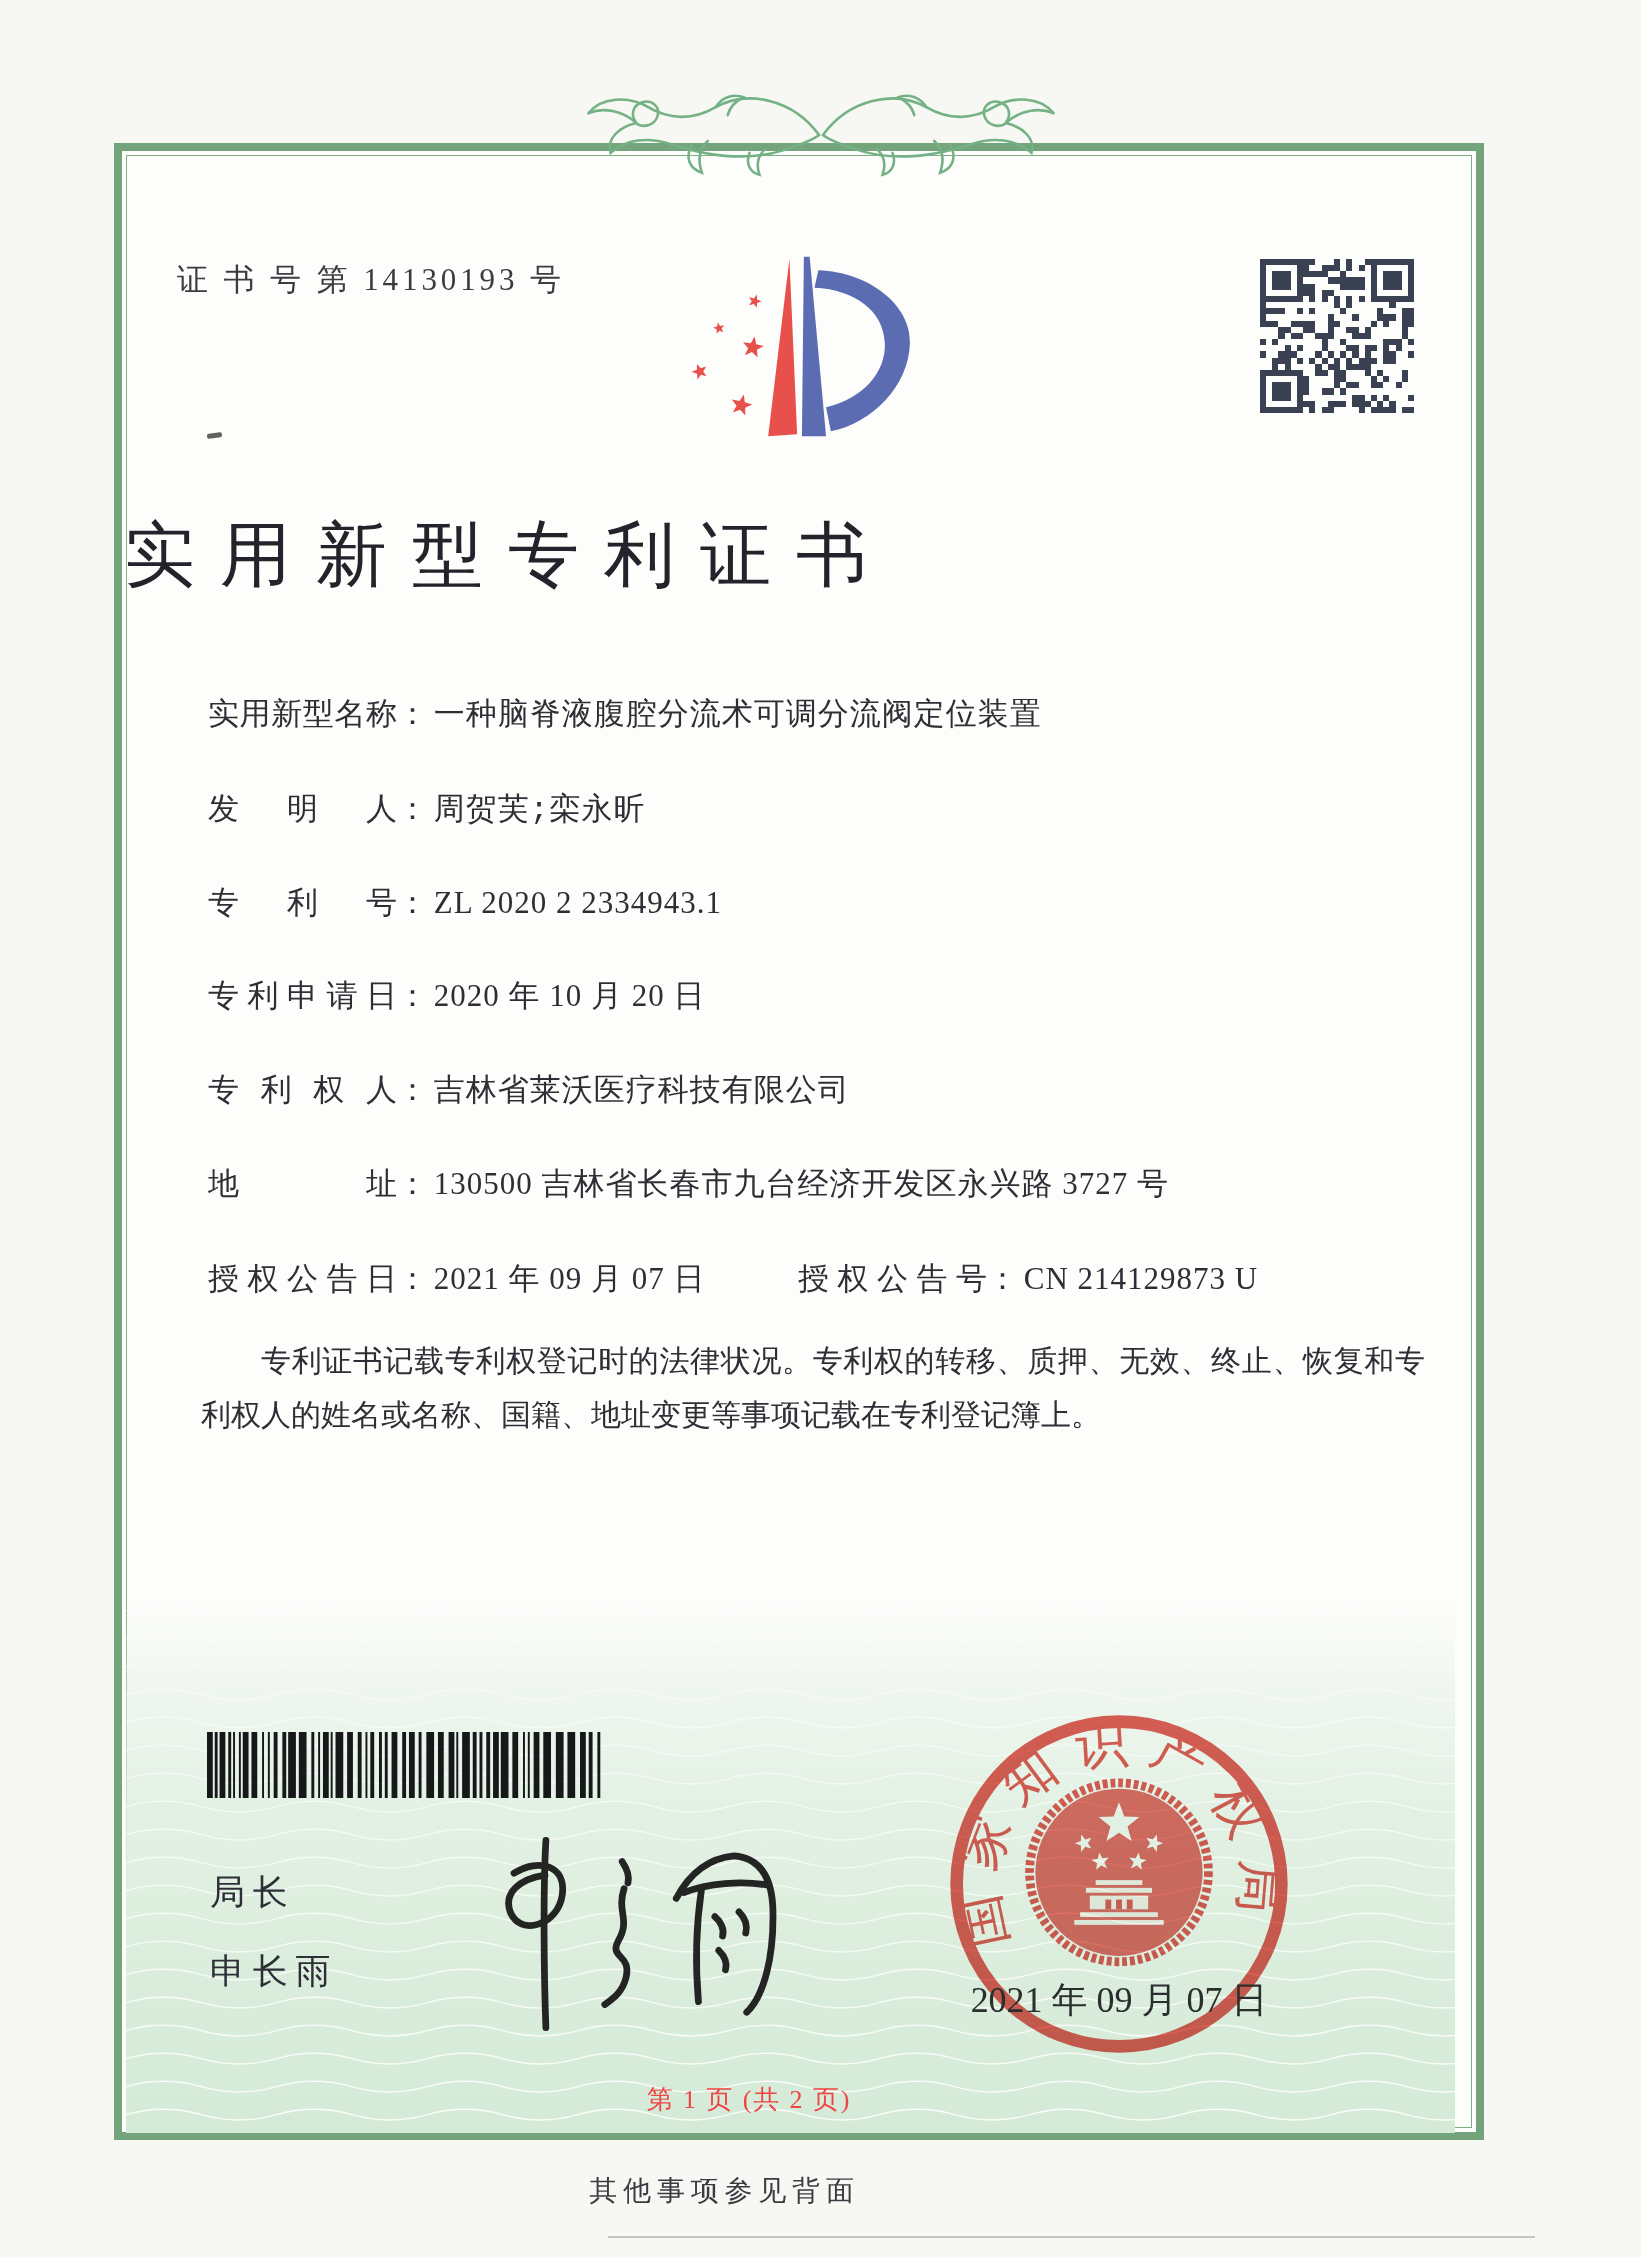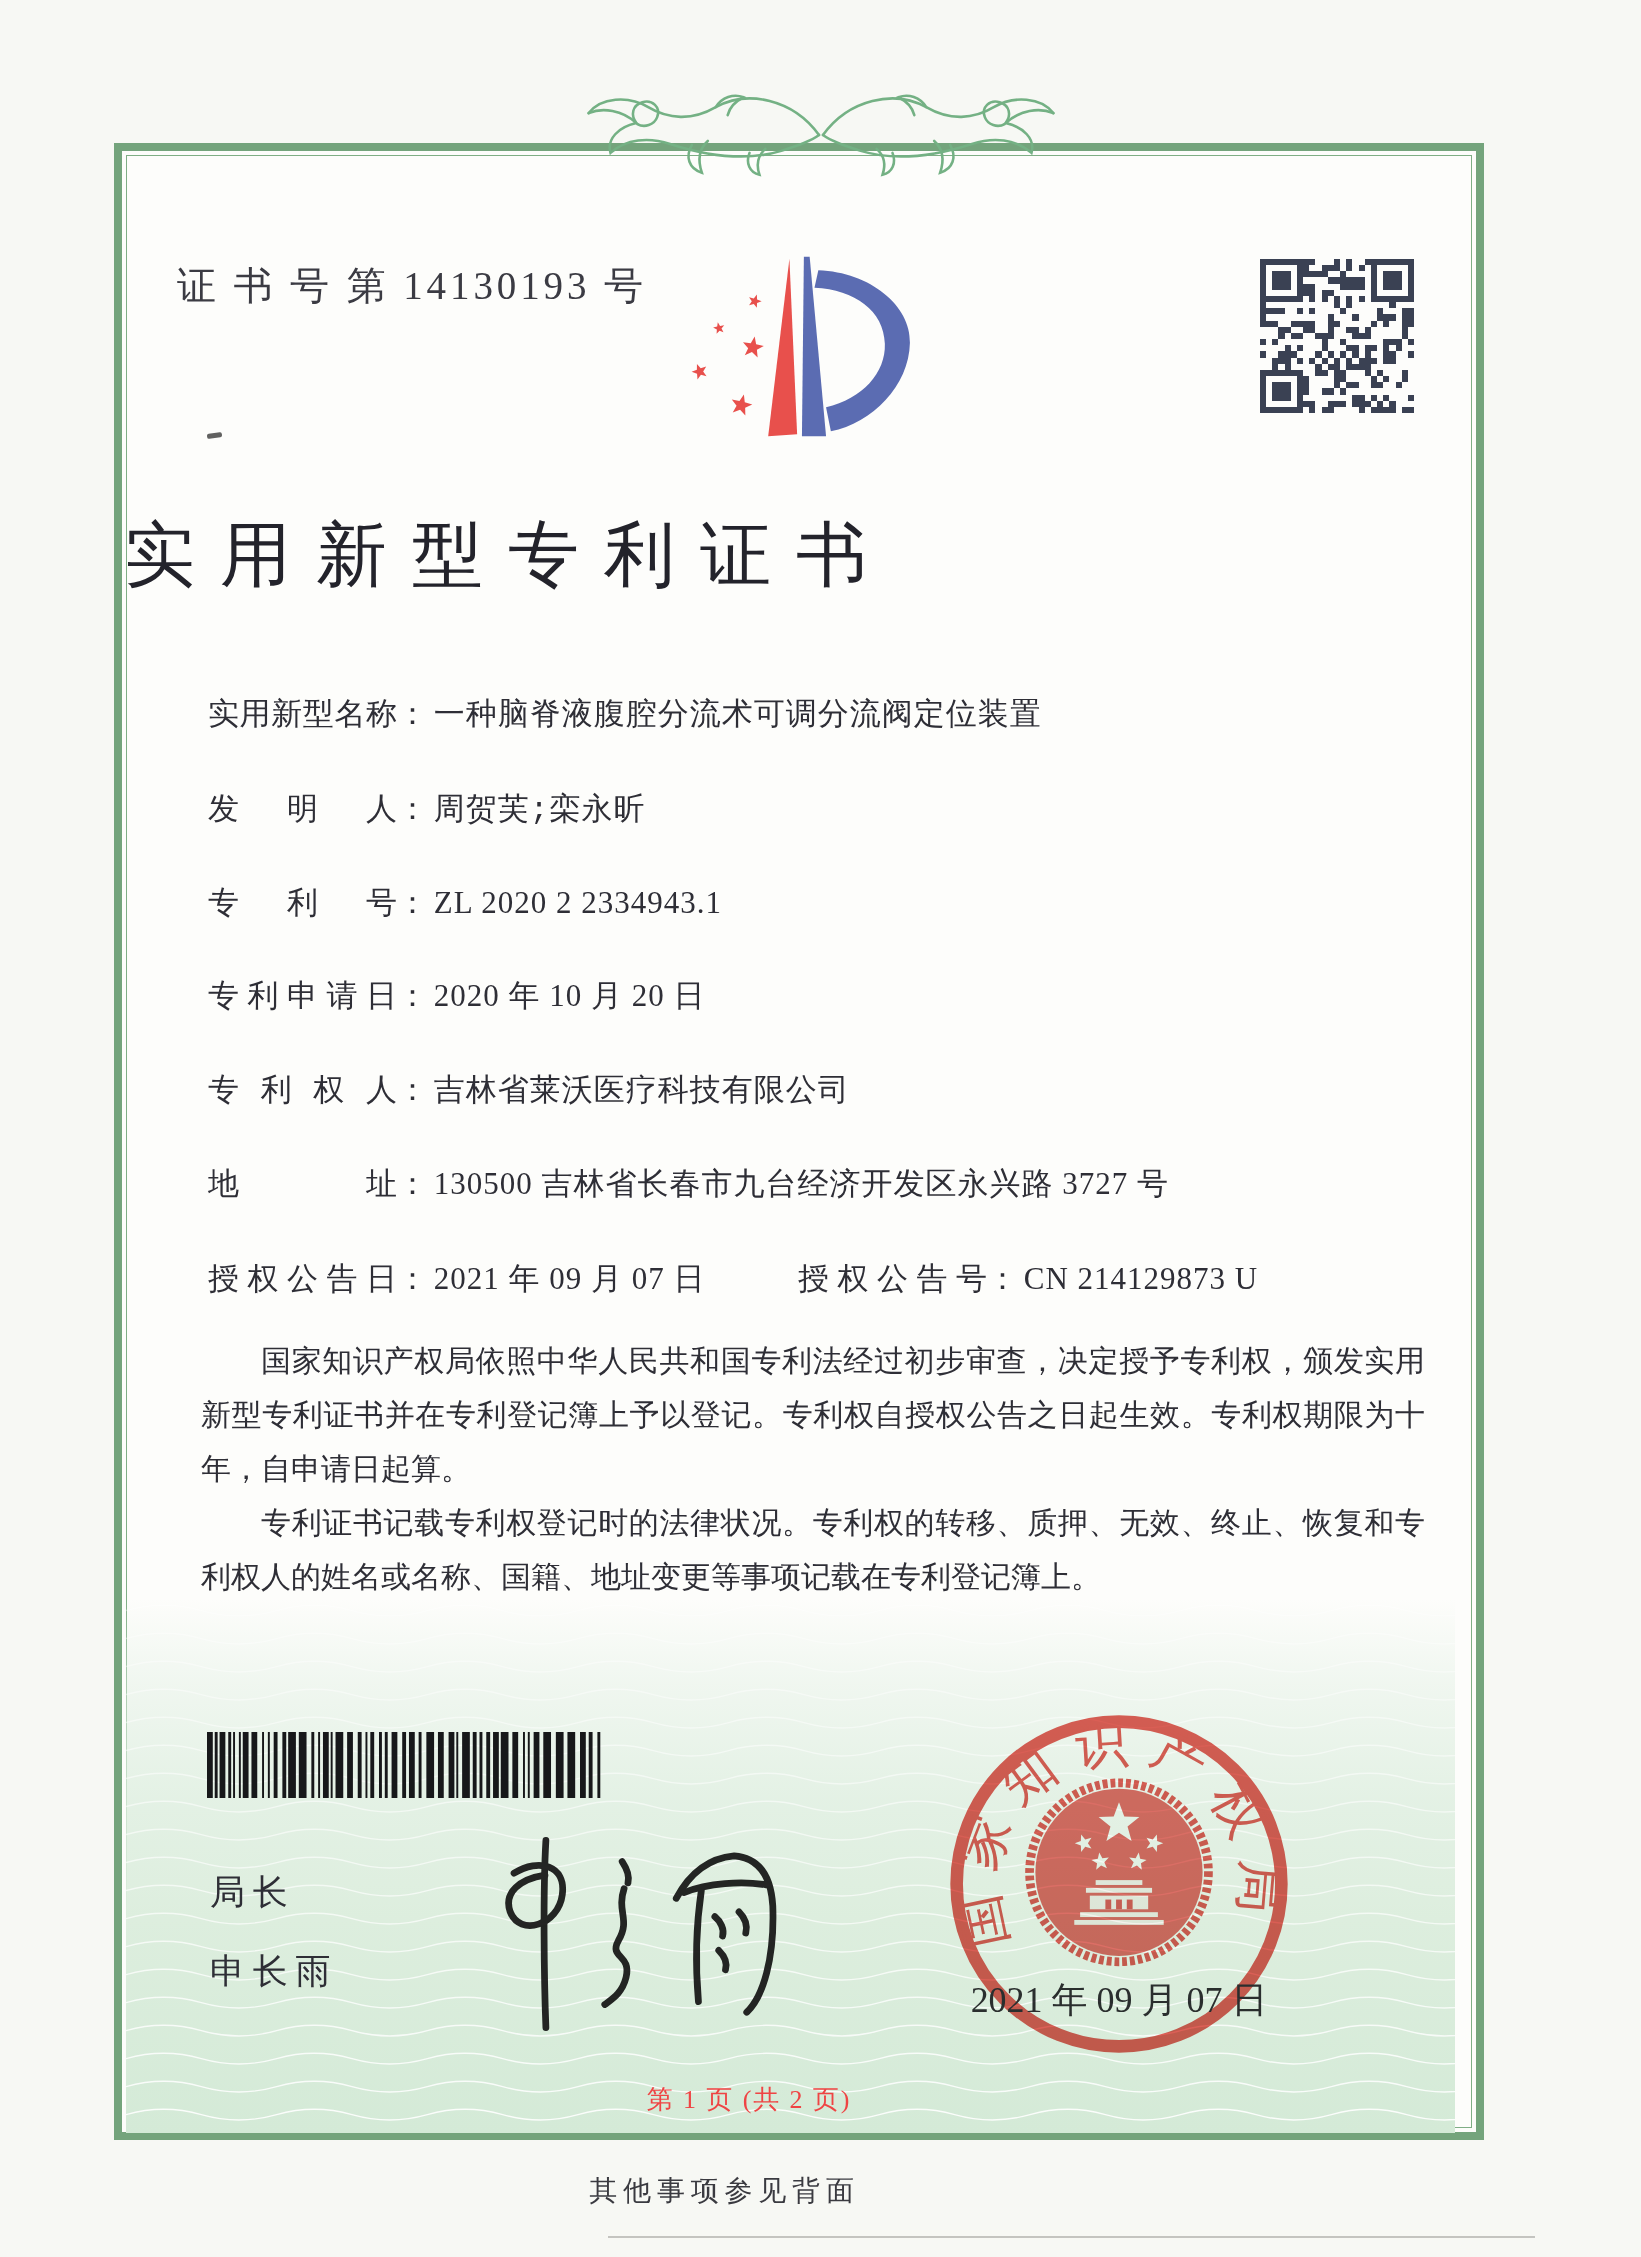--- a/index.html
+++ b/index.html
@@ -9,21 +9,21 @@
     font-family:"Liberation Serif","DejaVu Serif",serif;
     color:#2e2e36;
   }
   
   .frame{position:absolute;left:114px;top:143px;width:1354px;height:1981px;
          border:8.7px solid #74a47c;background:#fdfdfb;z-index:0;}
   .frame-inner{position:absolute;inset:3.9px;border:1.9px solid #7fae85;}
   
   .ornament{position:absolute;left:543px;top:83px;width:556px;height:100px;z-index:4;}
   
-  .cert-no{position:absolute;left:177px;top:259px;font-size:39px;letter-spacing:3.9px;color:#3b3b43;z-index:2;}
+  .cert-no{position:absolute;left:177px;top:259px;font-size:31px;letter-spacing:3.9px;color:#3b3b43;z-index:2;}
   .logo{position:absolute;left:687px;top:253px;width:227px;height:188px;z-index:2;}
   .qr{position:absolute;left:1260px;top:259px;width:154px;height:154px;z-index:2;background:#fdfdfb;}
   .title{position:absolute;left:124px;top:508px;width:1344px;text-align:left;
          font-size:71px;letter-spacing:25px;color:#23232b;font-weight:500;z-index:2;}
   
   .field-row{position:absolute;left:208px;font-size:31px;white-space:nowrap;z-index:2;}
   .flabel{display:inline-block;width:189px;text-align:justify;text-align-last:justify;vertical-align:bottom;}
   .fcolon{display:inline-block;margin-right:5.8px;}
   .fvalue{letter-spacing:1px;margin-top:48px;}
   .row0{top:693px;} .row1{top:788px;font-family:Liberation Mono, monospace;} .row2{top:882px;} .row3{top:975px;}
@@ -407,21 +407,20 @@
     <span class="flabel">地址</span><span class="fcolon">：</span><span class="fvalue">130500  吉林省长春市九台经济开发区永兴路 3727 号</span>
   </div>
   <div class="field-row row6">
     <span class="flabel">授权公告日</span><span class="fcolon">：</span><span class="fvalue">2021 年 09 月 07 日</span>
   </div>
   <div class="field-row row6 grant-no">
     <span class="flabel">授权公告号</span><span class="fcolon">：</span><span class="fvalue">CN 214129873 U</span>
   </div>
 
   <div class="body-text">
-    <p>国家知识产权局依照中华人民共和国专利法经过初步审查，决定授予专利权，颁发实用新型专利证书并在专利登记簿上予以登记。专利权自授权公告之日起生效。专利权期限为十年，自申请日起算。</p>
     <p>专利证书记载专利权登记时的法律状况。专利权的转移、质押、无效、终止、恢复和专利权人的姓名或名称、国籍、地址变更等事项记载在专利登记簿上。</p>
   </div>
 
   <div class="waves">
     <svg id="wavesvg" viewBox="0 0 1376 553" preserveAspectRatio="none" width="1329" height="534">
         <path d="M0 12 q 39 -11 78 0 q 39 11 78 0 q 39 -11 78 0 q 39 11 78 0 q 39 -11 78 0 q 39 11 78 0 q 39 -11 78 0 q 39 11 78 0 q 39 -11 78 0 q 39 11 78 0 q 39 -11 78 0 q 39 11 78 0 q 39 -11 78 0 q 39 11 78 0 q 39 -11 78 0 q 39 11 78 0 q 39 -11 78 0 q 39 11 78 0" fill="none" stroke="#ffffff" stroke-width="1.5" opacity="0.35"></path>
         <path d="M0 41 q 39 -11 78 0 q 39 11 78 0 q 39 -11 78 0 q 39 11 78 0 q 39 -11 78 0 q 39 11 78 0 q 39 -11 78 0 q 39 11 78 0 q 39 -11 78 0 q 39 11 78 0 q 39 -11 78 0 q 39 11 78 0 q 39 -11 78 0 q 39 11 78 0 q 39 -11 78 0 q 39 11 78 0 q 39 -11 78 0 q 39 11 78 0" fill="none" stroke="#ffffff" stroke-width="1.5" opacity="0.38"></path>
         <path d="M0 70 q 39 -11 78 0 q 39 11 78 0 q 39 -11 78 0 q 39 11 78 0 q 39 -11 78 0 q 39 11 78 0 q 39 -11 78 0 q 39 11 78 0 q 39 -11 78 0 q 39 11 78 0 q 39 -11 78 0 q 39 11 78 0 q 39 -11 78 0 q 39 11 78 0 q 39 -11 78 0 q 39 11 78 0 q 39 -11 78 0 q 39 11 78 0" fill="none" stroke="#ffffff" stroke-width="1.5" opacity="0.41"></path>
         <path d="M0 99 q 39 -11 78 0 q 39 11 78 0 q 39 -11 78 0 q 39 11 78 0 q 39 -11 78 0 q 39 11 78 0 q 39 -11 78 0 q 39 11 78 0 q 39 -11 78 0 q 39 11 78 0 q 39 -11 78 0 q 39 11 78 0 q 39 -11 78 0 q 39 11 78 0 q 39 -11 78 0 q 39 11 78 0 q 39 -11 78 0 q 39 11 78 0" fill="none" stroke="#ffffff" stroke-width="1.5" opacity="0.44"></path>
         <path d="M0 128 q 39 -11 78 0 q 39 11 78 0 q 39 -11 78 0 q 39 11 78 0 q 39 -11 78 0 q 39 11 78 0 q 39 -11 78 0 q 39 11 78 0 q 39 -11 78 0 q 39 11 78 0 q 39 -11 78 0 q 39 11 78 0 q 39 -11 78 0 q 39 11 78 0 q 39 -11 78 0 q 39 11 78 0 q 39 -11 78 0 q 39 11 78 0" fill="none" stroke="#ffffff" stroke-width="1.5" opacity="0.47"></path>

